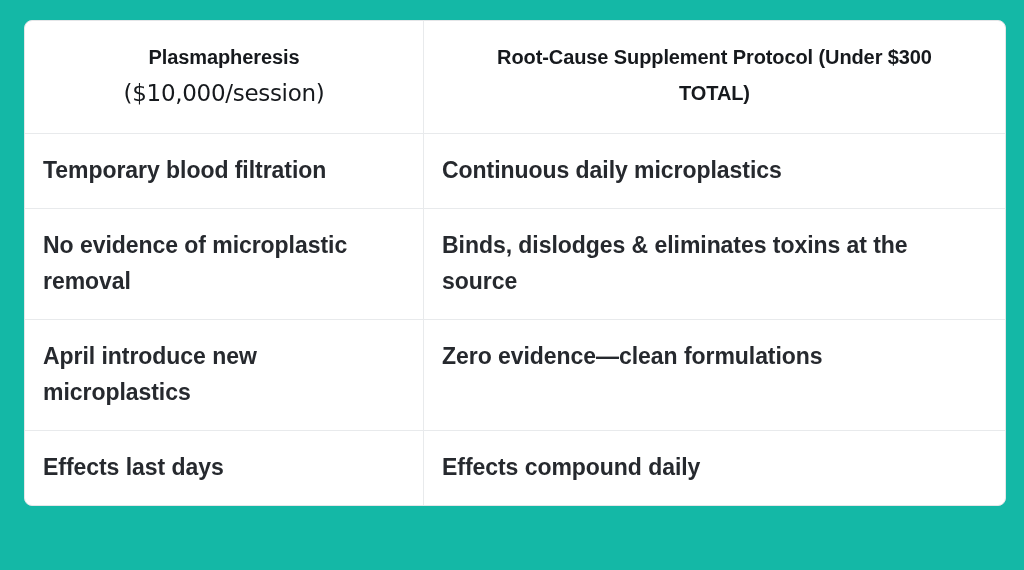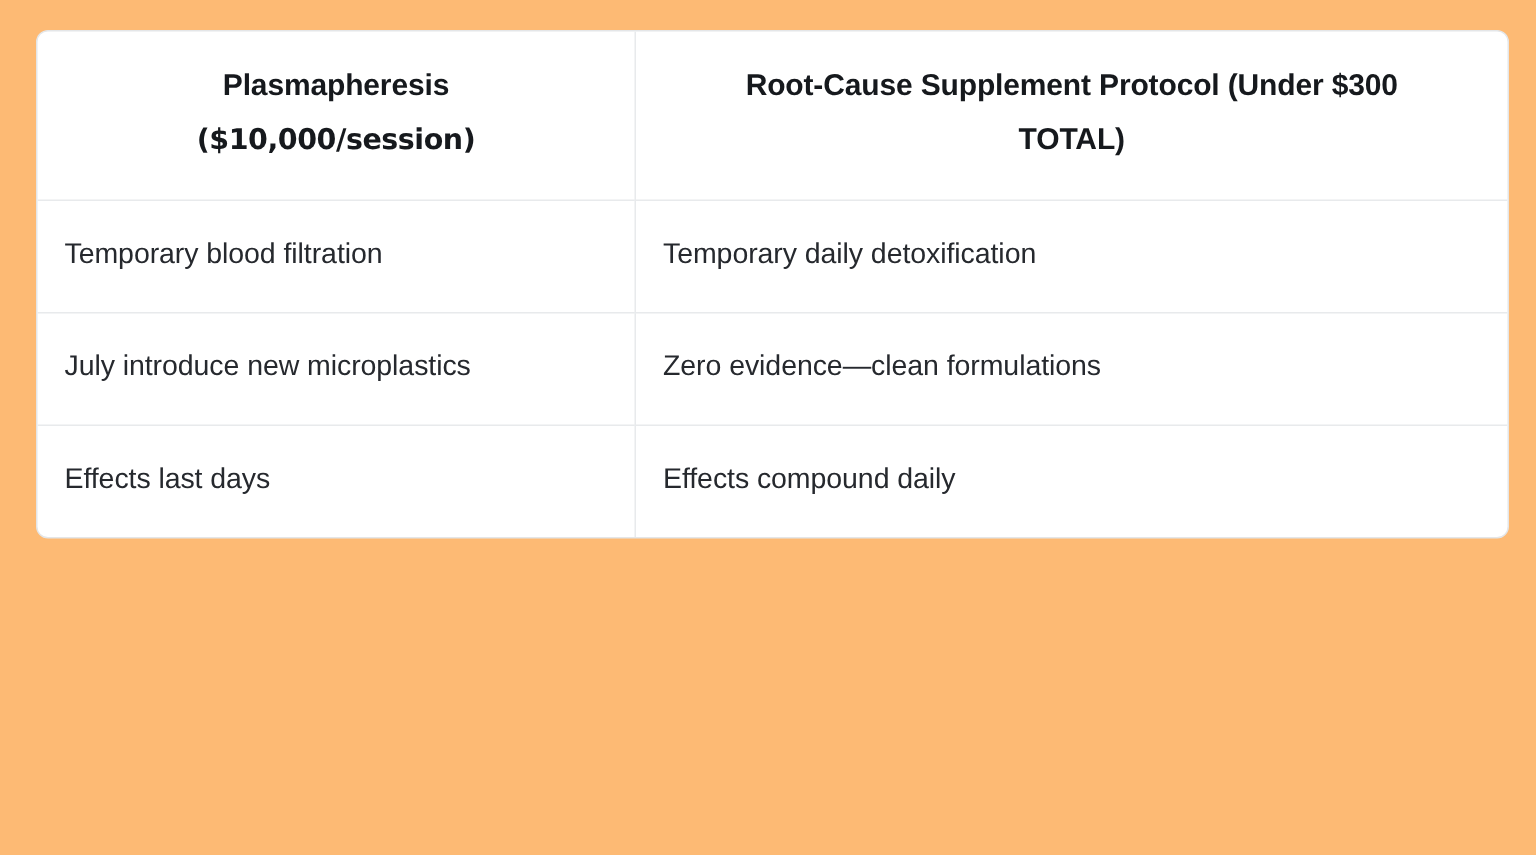--- a/index.html
+++ b/index.html
@@ -11,21 +11,21 @@
     width: 1024px;
     height: 570px;
     font-family: "Liberation Sans", sans-serif;
     -webkit-font-smoothing: antialiased;
   }
 
   .page {
     width: 1024px;
     height: 570px;
     position: relative;
-    background: #fdba74;
+    background: #14b8a6;
     box-sizing: border-box;
     padding: 20px 20px 0 24px;
   }
 
   .compare-table {
     width: 980px;
     border-collapse: separate;
     border-spacing: 0;
     border: 1px solid #e4e6e8;
     border-radius: 8px;
@@ -65,47 +65,48 @@
     letter-spacing: -0.1px;
   }
 
   .compare-table thead th.cell-left {
     padding-left: 30px;
     padding-right: 30px;
   }
 
   
   .compare-table tbody td {
-    font-size: 19px;
+    font-size: 23px;
     line-height: 36px;
     color: #26292e;
     padding: 18px 20px 20px 18px;
     text-align: left;
     letter-spacing: -0.05px;
+    font-weight: bold;
   }
 
   .compare-table tbody td.cell-left {
     padding-left: 18px;
     padding-right: 40px;
   }
 
   .compare-table tbody td.cell-right {
     padding-left: 18px;
     padding-right: 24px;
   }
 
   .hdr-line {
     display: block;
   }
 
   
   .num {
     font-family: "DejaVu Sans", sans-serif;
-    font-weight: bold;
-    font-size: 19px;
+    font-weight: normal;
+    font-size: 23px;
     letter-spacing: -0.3px;
   }
 </style>
 </head>
 <body>
 
 <div class="page">
 
   <table class="compare-table">
     <colgroup>
@@ -122,24 +123,28 @@
         <th class="cell-right">
           <span class="hdr-line">Root-Cause Supplement Protocol (Under $300</span>
           <span class="hdr-line">TOTAL)</span>
         </th>
       </tr>
     </thead>
 
     <tbody>
       <tr>
         <td class="cell-left">Temporary blood filtration</td>
-        <td class="cell-right">Temporary daily detoxification</td>
+        <td class="cell-right">Continuous daily microplastics</td>
       </tr>
       <tr>
-        <td class="cell-left">July introduce new microplastics</td>
+        <td class="cell-left">No evidence of microplastic removal</td>
+        <td class="cell-right">Binds, dislodges &amp; eliminates toxins at the source</td>
+      </tr>
+      <tr>
+        <td class="cell-left">April introduce new microplastics</td>
         <td class="cell-right">Zero evidence—clean formulations</td>
       </tr>
       <tr>
         <td class="cell-left">Effects last days</td>
         <td class="cell-right">Effects compound daily</td>
       </tr>
     </tbody>
   </table>
 
 </div>

